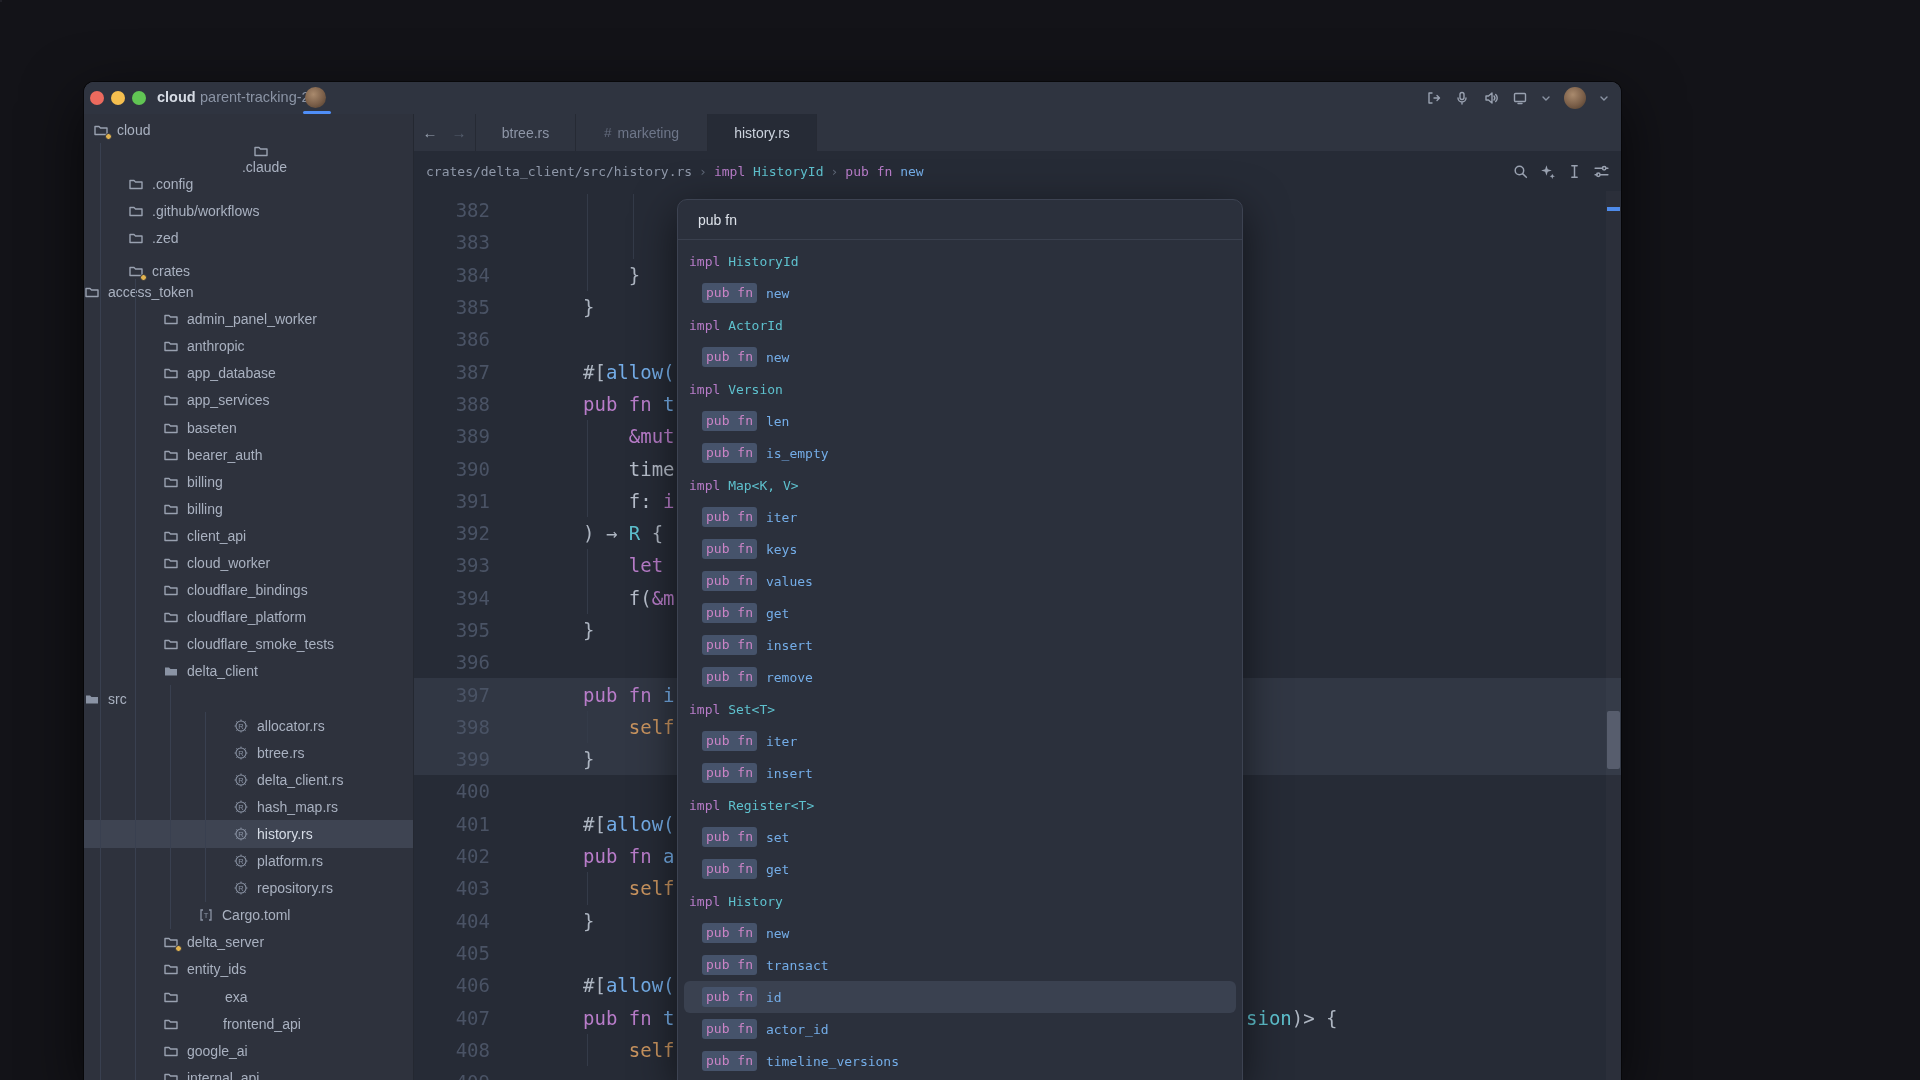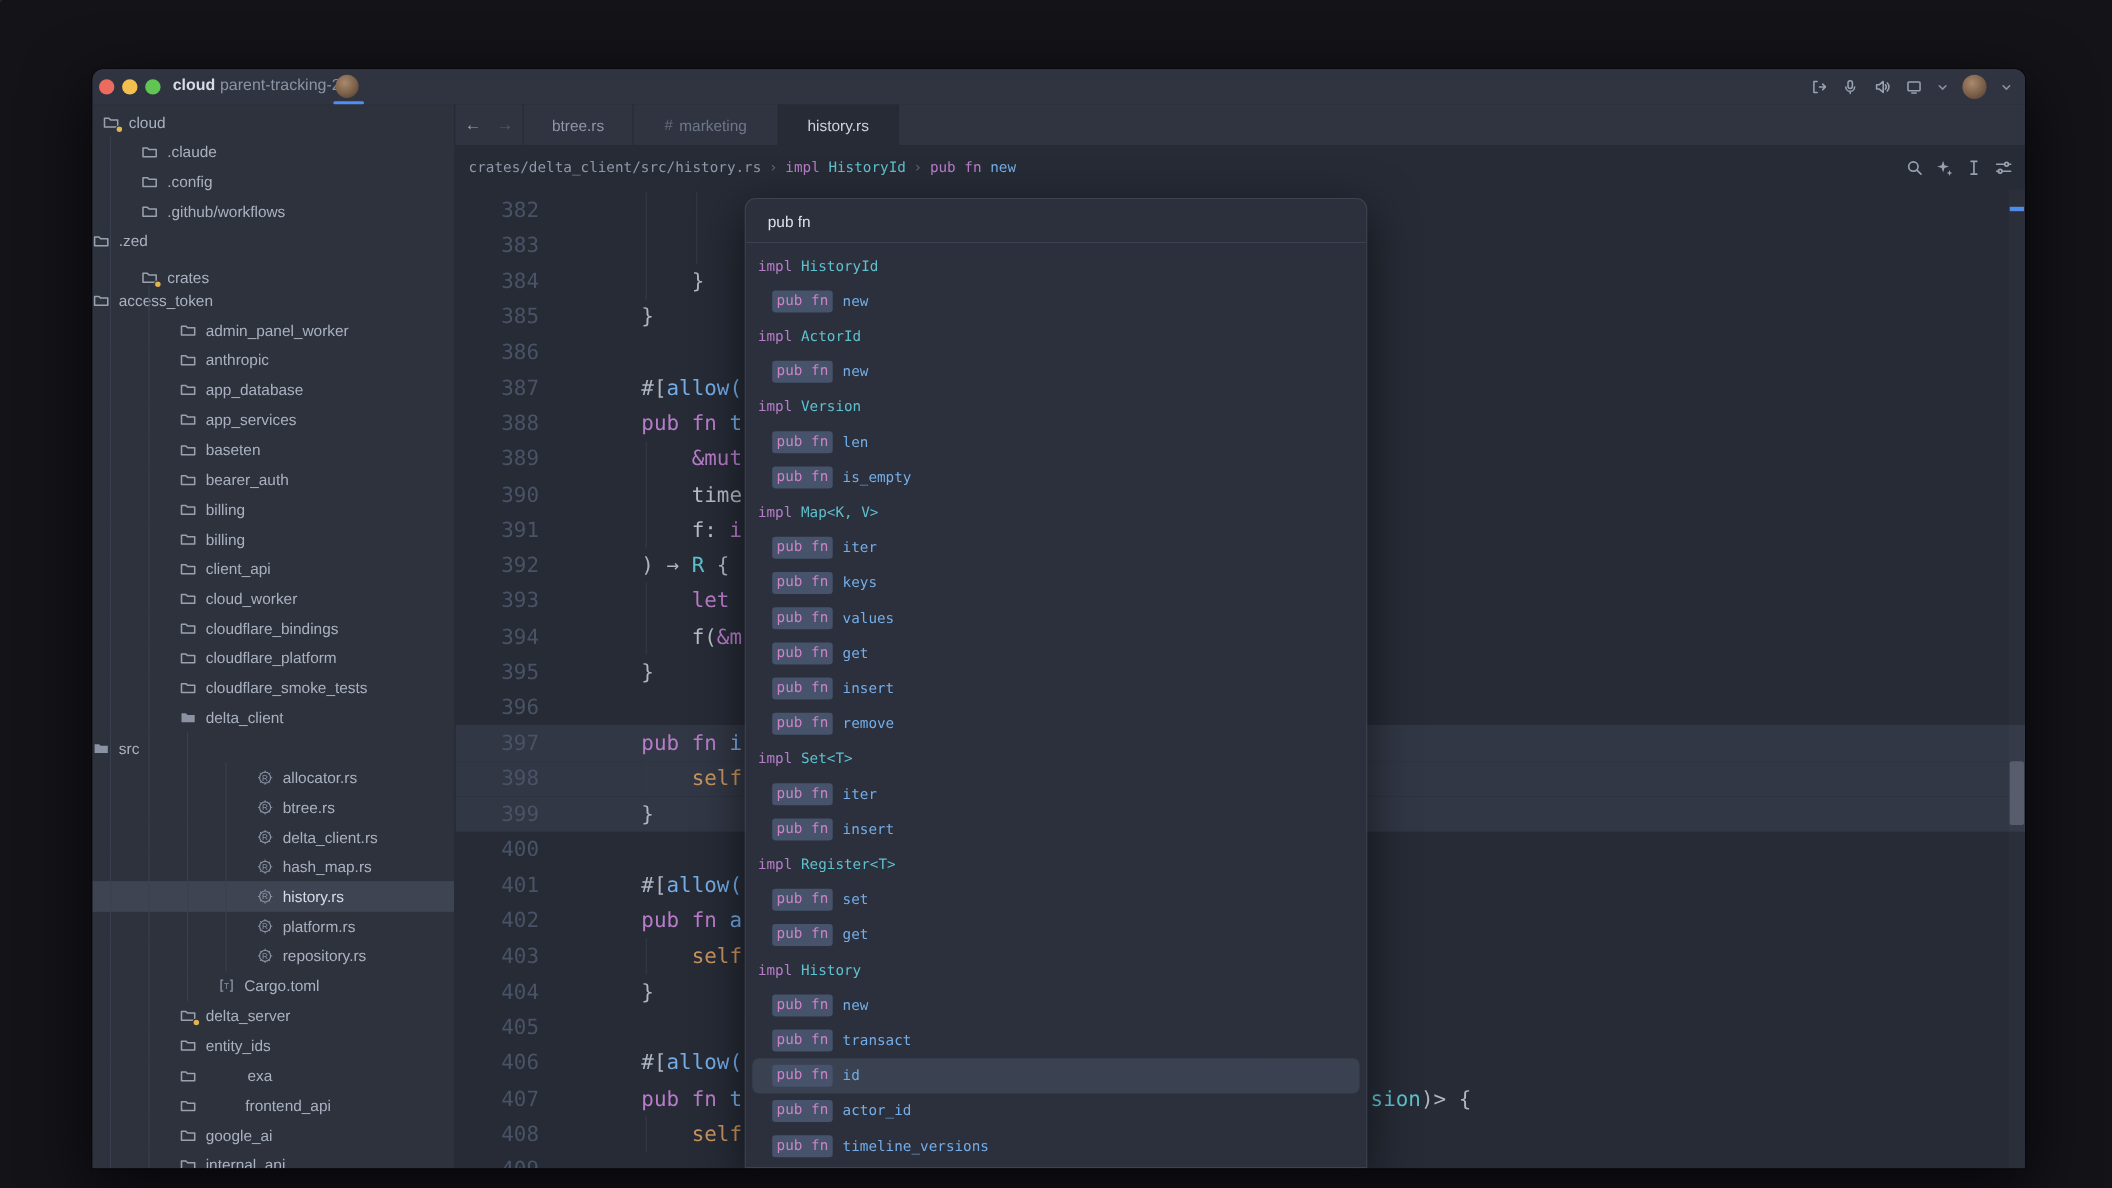--- a/index.html
+++ b/index.html
@@ -4,21 +4,21 @@
 <style>
   * { margin:0; padding:0; box-sizing:border-box; }
   html,body { width:1920px; height:1080px; overflow:hidden; }
   body { background:#131318; font-family:"Liberation Sans", sans-serif; position:relative; }
   .speckles { position:absolute; inset:0; pointer-events:none; }
   .speckles::before { content:""; position:absolute; width:2px; height:2px; background:#26262d; border-radius:1px;
     box-shadow: 180px 22px #24242b, 420px 48px #26262d, 760px 14px #222228, 1120px 40px #26262d, 1500px 26px #24242b,
     1760px 60px #26262d, 240px 640px #1e1e24, 60px 900px #222228, 1880px 400px #222229, 1900px 820px #1f1f25,
     330px 30px #222229, 980px 55px #25252c, 1340px 18px #222228, 640px 38px #24242b, 40px 300px #1e1e24, 30px 620px #20202六;
   }
-  #window { position:absolute; left:84px; top:63px; width:1757px; height:999px; background:#262b36;
+  #window { position:absolute; left:84px; top:82px; width:1537px; height:999px; background:#262b36;
     border-radius:10px 10px 0 0; overflow:hidden;
     box-shadow: inset 0 1px 0 rgba(255,255,255,.16), 0 18px 60px rgba(0,0,0,.65), 0 0 0 1px rgba(0,0,0,.45); }
 
   
   .titlebar { position:absolute; left:0; top:0; right:0; height:32px; background:#2f3440; }
   .lights { position:absolute; left:6px; top:9px; display:flex; gap:7px; }
   .light { width:14px; height:14px; border-radius:50%; }
   .tb-project { position:absolute; left:73px; top:7px; font-size:14.5px; font-weight:bold; color:#d6dbe4; }
   .tb-branch  { position:absolute; left:116px; top:7px; font-size:14.5px; color:#8b94a5; }
   .tb-avatar { position:absolute; left:221px; top:5px; width:21px; height:21px; border-radius:50%;
@@ -150,48 +150,48 @@
     <div class="tree">
         <div class="tree-row" style="padding-left: 9px;">
           <span class="tree-icon">
             <svg width="16" height="16" viewBox="0 0 16 16" fill="none" stroke="#99a1b0" stroke-width="1.4" stroke-linecap="round" stroke-linejoin="round">
               <path d="M2 4.5h4l1.5 1.5H14v6.5H2z"></path>
             </svg>
             <span class="dot-badge"></span>
           </span>
           <span class="tree-label">cloud</span>
         </div>
+        <div class="tree-row" style="padding-left: 24px; flex-direction: column;">
+          <div class="tree-guide" style="left: 16px;"></div>
+          <span class="tree-icon">
+            <svg width="16" height="16" viewBox="0 0 16 16" fill="none" stroke="#99a1b0" stroke-width="1.4" stroke-linecap="round" stroke-linejoin="round">
+              <path d="M2 4.5h4l1.5 1.5H14v6.5H2z"></path>
+            </svg>
+          </span>
+          <span class="tree-label">.claude</span>
+        </div>
         <div class="tree-row" style="padding-left: 44px;">
           <div class="tree-guide" style="left: 16px;"></div>
           <span class="tree-icon">
             <svg width="16" height="16" viewBox="0 0 16 16" fill="none" stroke="#99a1b0" stroke-width="1.4" stroke-linecap="round" stroke-linejoin="round">
               <path d="M2 4.5h4l1.5 1.5H14v6.5H2z"></path>
             </svg>
           </span>
-          <span class="tree-label">.claude</span>
+          <span class="tree-label">.config</span>
         </div>
         <div class="tree-row" style="padding-left: 44px;">
           <div class="tree-guide" style="left: 16px;"></div>
           <span class="tree-icon">
             <svg width="16" height="16" viewBox="0 0 16 16" fill="none" stroke="#99a1b0" stroke-width="1.4" stroke-linecap="round" stroke-linejoin="round">
               <path d="M2 4.5h4l1.5 1.5H14v6.5H2z"></path>
             </svg>
           </span>
-          <span class="tree-label">.config</span>
+          <span class="tree-label">.github/workflows</span>
         </div>
         <div class="tree-row" style="padding-left: 44px;">
-          <div class="tree-guide" style="left: 16px;"></div>
-          <span class="tree-icon">
-            <svg width="16" height="16" viewBox="0 0 16 16" fill="none" stroke="#99a1b0" stroke-width="1.4" stroke-linecap="round" stroke-linejoin="round">
-              <path d="M2 4.5h4l1.5 1.5H14v6.5H2z"></path>
-            </svg>
-          </span>
-          <span class="tree-label">.github/workflows</span>
-        </div>
-        <div class="tree-row" style="">
           <div class="tree-guide" style="left: 16px;"></div>
           <span class="tree-icon">
             <svg width="16" height="16" viewBox="0 0 16 16" fill="none" stroke="#99a1b0" stroke-width="1.4" stroke-linecap="round" stroke-linejoin="round">
               <path d="M2 4.5h4l1.5 1.5H14v6.5H2z"></path>
             </svg>
           </span>
           <span class="tree-label">.zed</span>
         </div>
         <div class="tree-row" style="padding-left: 44px; align-items: flex-end;">
           <div class="tree-guide" style="left: 16px;"></div>

